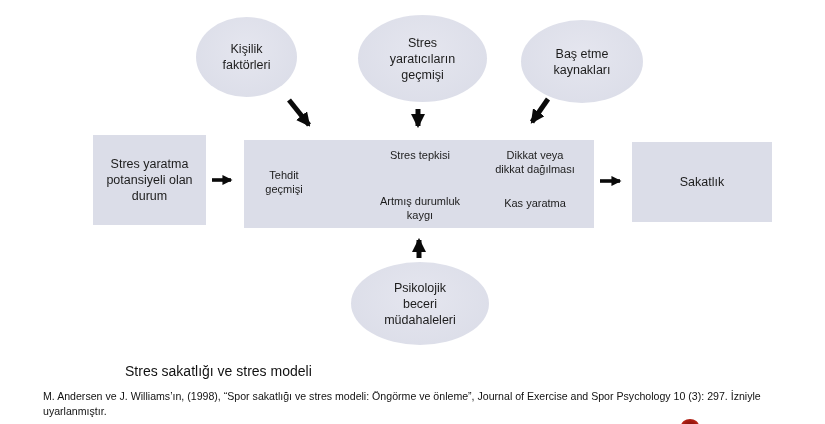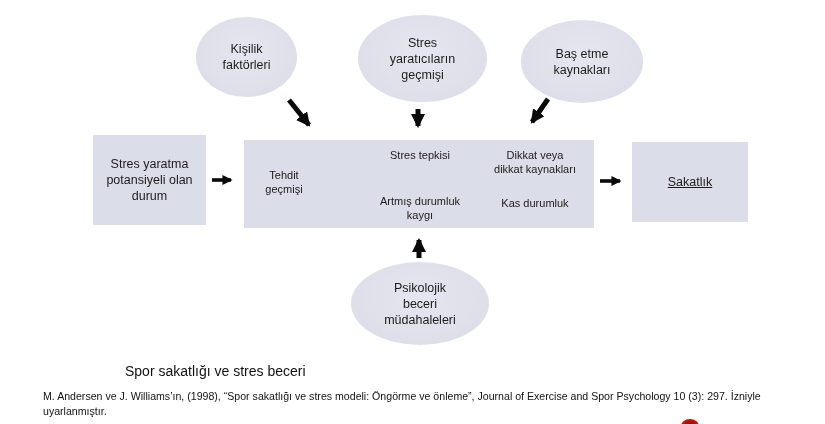--- a/index.html
+++ b/index.html
@@ -40,21 +40,21 @@
     white-space:pre-line;
     font-size:11px;line-height:1.28;
   }
   
   #ellipse-personality{left:196px;top:17px;width:101px;height:80px;}
   #ellipse-stressors{left:358px;top:15px;width:129px;height:87px;}
   #ellipse-coping{left:521px;top:20px;width:122px;height:83px;}
   #ellipse-interventions{left:351px;top:262px;width:138px;height:83px;}
   #box-situation{left:93px;top:135px;width:113px;height:90px;}
   #box-core{left:244px;top:140px;width:350px;height:88px;}
-  #box-injury{left:632px;top:142px;width:116px;height:80px;text-decoration:underline;}
+  #box-injury{left:632px;top:142px;width:140px;height:80px;}
   
   #label-threat{left:0px;top:28px;width:80px;}
   #label-stress-response{left:116px;top:8px;width:120px;}
   #label-anxiety{left:116px;top:54px;width:120px;}
   #label-attention{left:232px;top:8px;width:118px;}
   #label-muscle{left:232px;top:56px;width:118px;}
   
   #arrow-layer{position:absolute;left:0;top:0;pointer-events:none;}
   .arrow{stroke:var(--arrow);fill:none;}
   .arrow-thin{stroke-width:3.6px;}
@@ -101,22 +101,22 @@
 durum</span>
   </div>
 
   <div class="rect" id="box-core" style="position:absolute;">
     <div class="sublabel" id="label-threat">Tehdit
 geçmişi</div>
     <div class="sublabel" id="label-stress-response">Stres tepkisi</div>
     <div class="sublabel" id="label-anxiety">Artmış durumluk
 kaygı</div>
     <div class="sublabel" id="label-attention">Dikkat veya
-dikkat kaynakları</div>
-    <div class="sublabel" id="label-muscle">Kas durumluk</div>
+dikkat dağılması</div>
+    <div class="sublabel" id="label-muscle">Kas yaratma</div>
   </div>
 
   <div class="node rect" id="box-injury">
     <span>Sakatlık</span>
   </div>
 
   <div class="node ellipse" id="ellipse-interventions">
     <span>Psikolojik
 beceri
 müdahaleleri</span>
@@ -129,21 +129,21 @@
       </marker>
     </defs>
     <line class="arrow arrow-thin" x1="212" y1="180" x2="231" y2="180" marker-end="url(#ah)"></line>
     <line class="arrow arrow-thin" x1="600" y1="181" x2="620" y2="181" marker-end="url(#ah)"></line>
     <line class="arrow arrow-thick" x1="289" y1="100" x2="309" y2="125" marker-end="url(#ah)"></line>
     <line class="arrow arrow-thick" x1="418" y1="109" x2="418" y2="126" marker-end="url(#ah)"></line>
     <line class="arrow arrow-thick" x1="548" y1="99" x2="532" y2="122" marker-end="url(#ah)"></line>
     <line class="arrow arrow-thick" x1="419" y1="258" x2="419" y2="240" marker-end="url(#ah)"></line>
   </svg>
 
-  <div id="caption">Spor sakatlığı ve stres beceri</div>
+  <div id="caption">Stres sakatlığı ve stres modeli</div>
   <div id="citation">
     <span style="display:block">M. Andersen ve J. Williams’ın, (1998), “Spor sakatlığı ve stres modeli: Öngörme ve önleme”, Journal of Exercise and Spor Psychology 10 (3): 297. İzniyle</span>
     <span style="display:block">uyarlanmıştır.</span>
   </div>
 
   <div id="red-mark"></div>
 
 </div>
 
 </body></html>

